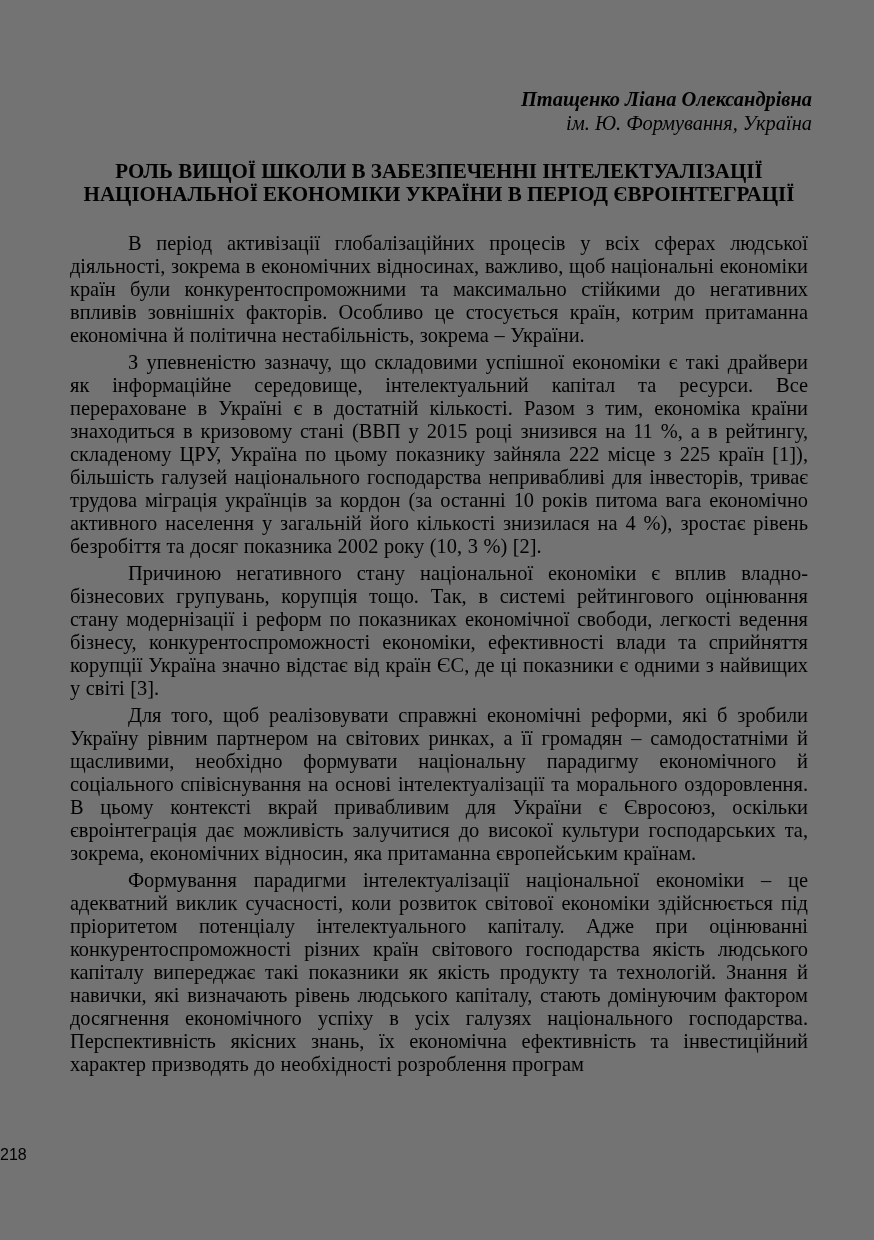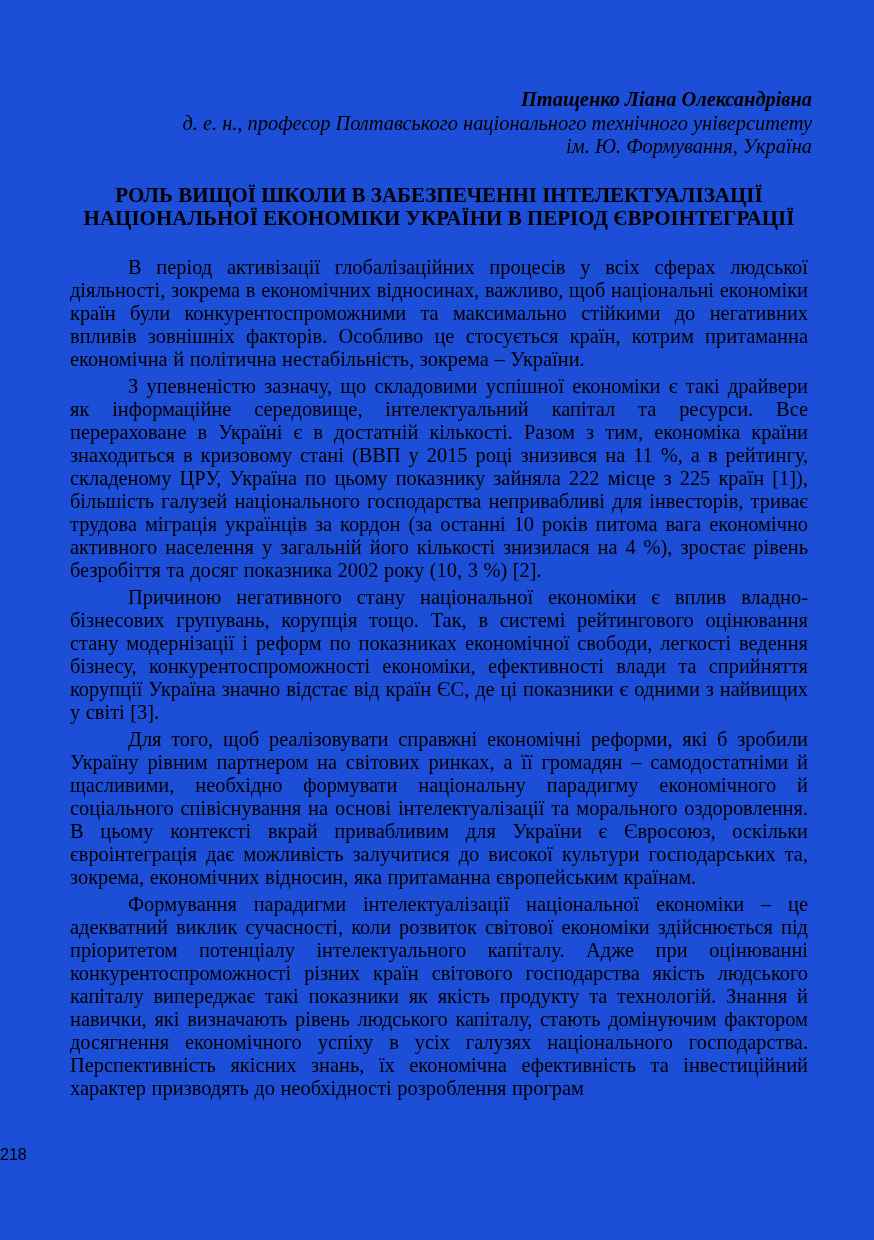--- a/index.html
+++ b/index.html
@@ -4,21 +4,21 @@
   <style>
     html, body {
       margin: 0;
       padding: 0;
       background: #ffffff;
     }
     .page {
       position: relative;
       width: 874px;
       height: 1240px;
-      background: #1d4ed8;
+      background: #737373;
       color: #000000;
       font-family: "Liberation Serif", serif;
       overflow: hidden;
     }
     .content {
       position: absolute;
       left: 66px;
       top: 88px;
       width: 746px;
     }
@@ -63,21 +63,20 @@
     }
   </style>
 </head>
 <body>
 
 <div class="page">
   <div class="content">
 
     <div class="byline">
       <div class="author">Птащенко Ліана Олександрівна</div>
-      <div>д. е. н., професор Полтавського національного технічного університету</div>
       <div>ім. Ю. Формування, Україна</div>
     </div>
 
     <h1 class="paper-title">РОЛЬ ВИЩОЇ ШКОЛИ В ЗАБЕЗПЕЧЕННІ ІНТЕЛЕКТУАЛІЗАЦІЇ НАЦІОНАЛЬНОЇ ЕКОНОМІКИ УКРАЇНИ В ПЕРІОД ЄВРОІНТЕГРАЦІЇ</h1>
 
     <div class="body-text">
       <p>В період активізації глобалізаційних процесів у всіх сферах людської діяльності, зокрема в економічних відносинах, важливо, щоб національні економіки країн були конкурентоспроможними та максимально стійкими до негативних впливів зовнішніх факторів. Особливо це стосується країн, котрим притаманна економічна й політична нестабільність, зокрема – України.</p>
       <p>З упевненістю зазначу, що складовими успішної економіки є такі драйвери як інформаційне середовище, інтелектуальний капітал та ресурси. Все перераховане в Україні є в достатній кількості. Разом з тим, економіка країни знаходиться в кризовому стані (ВВП у 2015 році знизився на 11 %, а в рейтингу, складеному ЦРУ, Україна по цьому показнику зайняла 222 місце з 225 країн [1]), більшість галузей національного господарства непривабливі для інвесторів, триває трудова міграція українців за кордон (за останні 10 років питома вага економічно активного населення у загальній його кількості знизилася на 4 %), зростає рівень безробіття та досяг показника 2002 року (10, 3 %) [2].</p>
       <p>Причиною негативного стану національної економіки є вплив владно-бізнесових групувань, корупція тощо. Так, в системі рейтингового оцінювання стану модернізації і реформ по показниках економічної свободи, легкості ведення бізнесу, конкурентоспроможності економіки, ефективності влади та сприйняття корупції Україна значно відстає від країн ЄС, де ці показники є одними з найвищих у світі [3].</p>
       <p>Для того, щоб реалізовувати справжні економічні реформи, які б зробили Україну рівним партнером на світових ринках, а її громадян – самодостатніми й щасливими, необхідно формувати національну парадигму економічного й соціального співіснування на основі інтелектуалізації та морального оздоровлення. В цьому контексті вкрай привабливим для України є Євросоюз, оскільки євроінтеграція дає можливість залучитися до високої культури господарських та, зокрема, економічних відносин, яка притаманна європейським країнам.</p>

